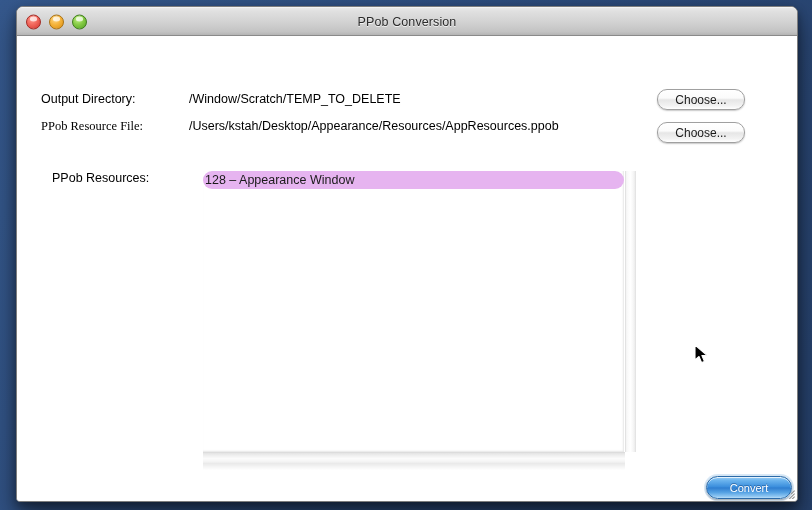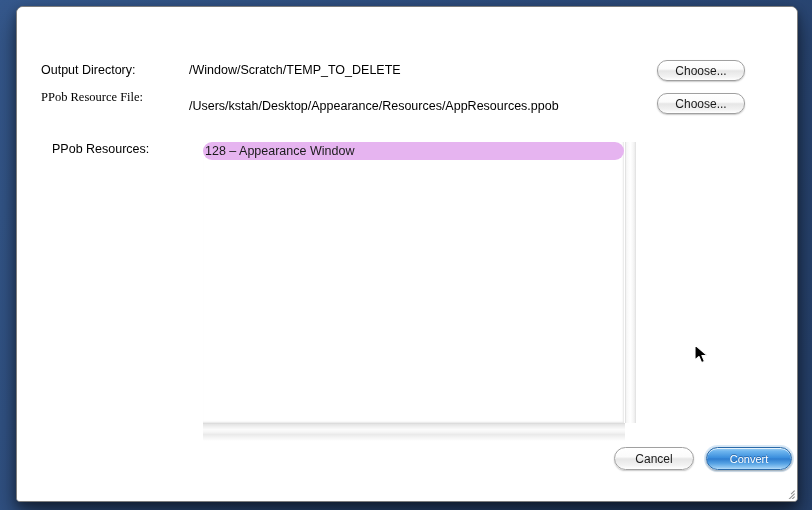--- a/index.html
+++ b/index.html
@@ -112,21 +112,21 @@
   .row-value {
     position: absolute;
     font-size: 12.5px;
     color: #000;
     white-space: nowrap;
   }
 
   #label-output-directory { left: 24px; top: 56px; }
   #value-output-directory { left: 172px; top: 56px; }
   #label-ppob-resource-file { left: 24px; top: 83px; font-family: Liberation Serif, serif; }
-  #value-ppob-resource-file { left: 172px; top: 92px; }
+  #value-ppob-resource-file { left: 172px; top: 83px; }
   #label-ppob-resources { left: 24px; top: 135px; margin-left: 11px; }
 
   
   .aqua-button {
     position: absolute;
     height: 20px;
     border-radius: 10px;
     font-family: "Liberation Sans", sans-serif;
     font-size: 12px;
     color: #1a1a1a;
@@ -277,20 +277,28 @@
     pointer-events: none;
   }
 </style>
 </head>
 <body>
 
 <div id="desktop"></div>
 
 <div id="window">
 
+  <div id="titlebar">
+    <div class="traffic-lights">
+      <span class="light close"></span>
+      <span class="light minimize"></span>
+      <span class="light zoom"></span>
+    </div>
+    <div id="window-title">PPob Conversion</div>
+  </div>
 
   <div id="content">
 
     <div class="row-label" id="label-output-directory">Output Directory:</div>
     <div class="row-value" id="value-output-directory">/Window/Scratch/TEMP_TO_DELETE</div>
     <div class="aqua-button" id="choose-output-directory-button">Choose...</div>
 
     <div class="row-label" id="label-ppob-resource-file">PPob Resource File:</div>
     <div class="row-value" id="value-ppob-resource-file">/Users/kstah/Desktop/Appearance/Resources/AppResources.ppob</div>
     <div class="aqua-button" id="choose-ppob-resource-file-button">Choose...</div>
@@ -299,21 +307,20 @@
 
     <div id="ppob-resources-list-wrapper">
       <div id="ppob-resources-list">
         <div class="list-row selected">128 – Appearance Window</div>
       </div>
       <div id="list-vertical-scrollbar"></div>
       <div id="list-horizontal-scrollbar"></div>
       <div id="list-bottom-shadow"></div>
     </div>
 
-    <div class="aqua-button" id="cancel-button">Cancel</div>
     <div id="convert-button">Convert</div>
 
     <div id="resize-grip">
       <i></i>
         <i></i>
         <i></i>
     </div>
 
   </div>
 </div>

